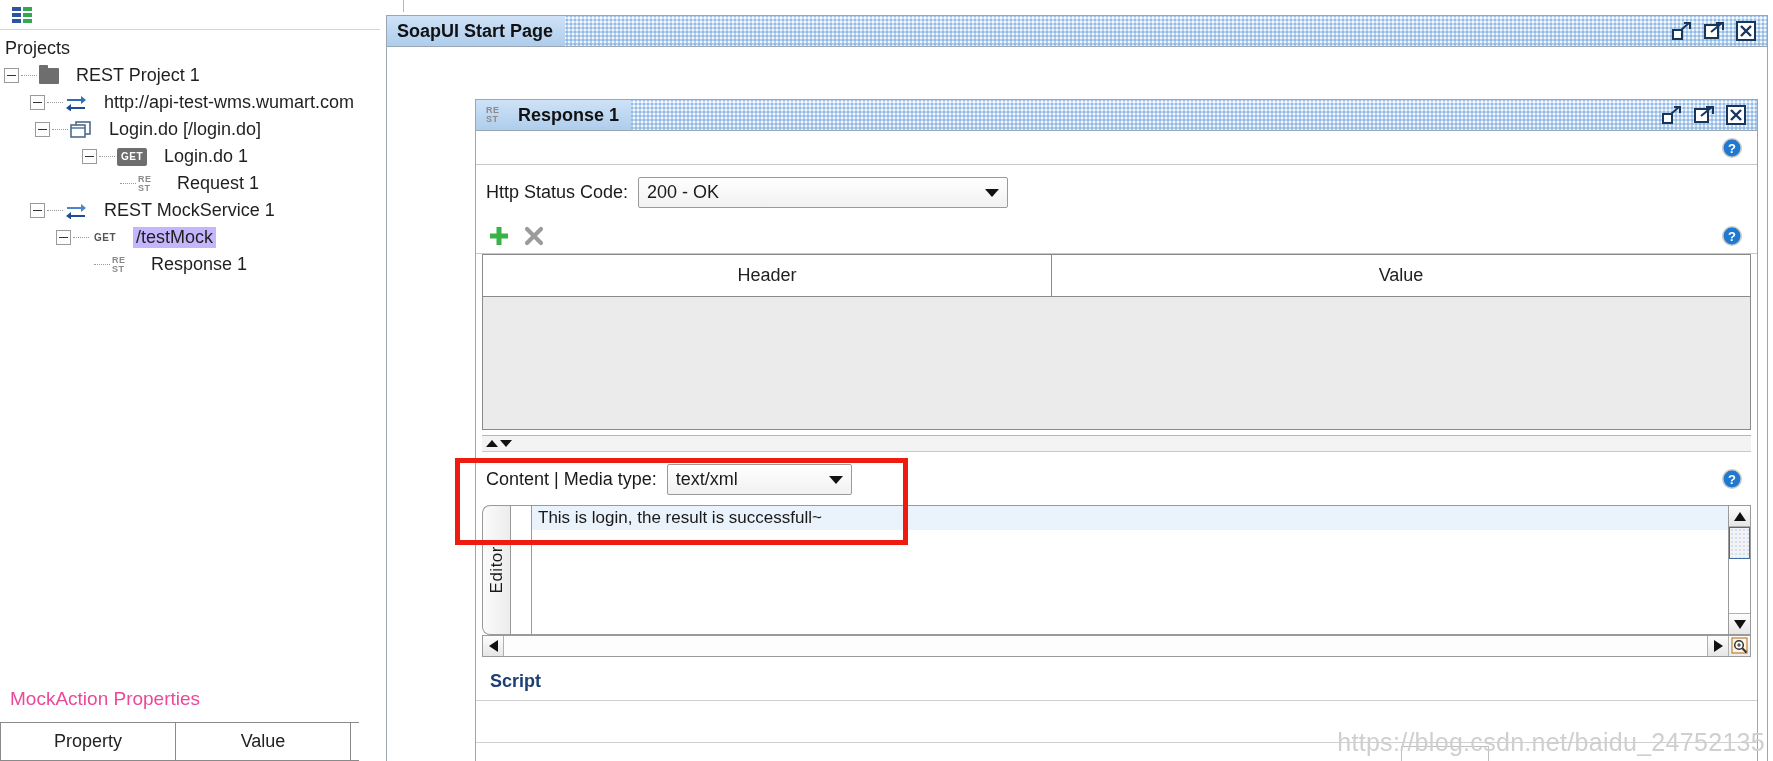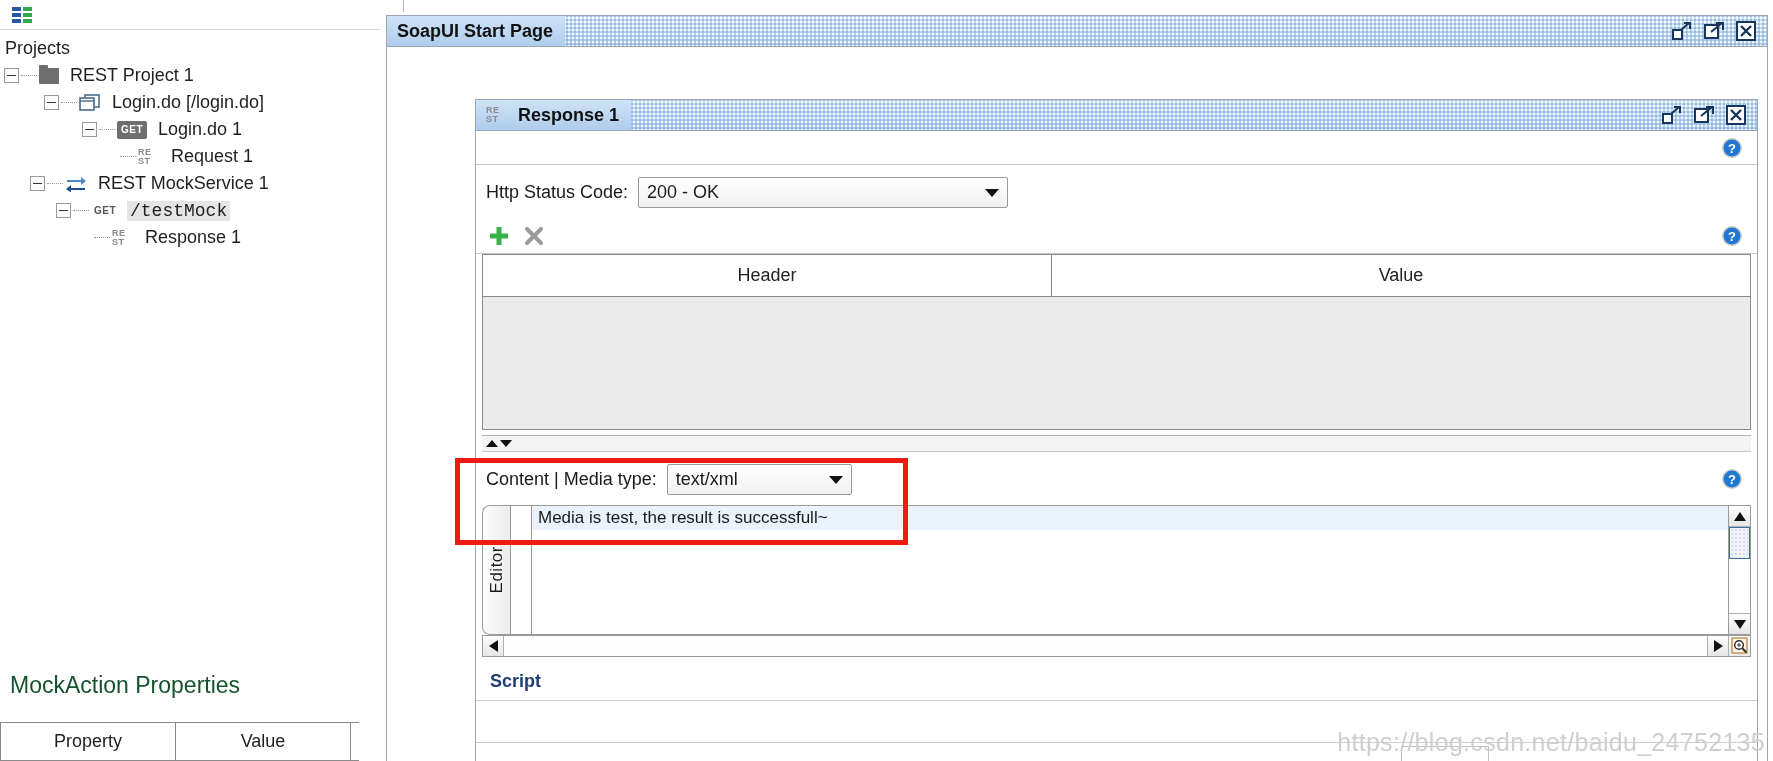--- a/index.html
+++ b/index.html
@@ -48,46 +48,46 @@
     background: #fdfdfd;
     position: relative;
     margin-right: 2px;
   }
   .tree-row .handle::before {
     content: ""; position: absolute; left: 2px; top: 6px;
     width: 9px; height: 1px; background: #333;
   }
   .dots { width: 16px; height: 1px; border-top: 1px dotted #9a9a9a; margin-right: 2px; }
   .tree-label { padding: 0 3px; }
-  .tree-label.selected { background: #e5e5e5; font-family: Liberation Mono, monospace; }
-
-  
-  .ic { flex: 0 0 auto; display: inline-block; margin-right: 8px; position: relative; }
+  .tree-label.selected { background: #c4b5fd; }
+
+  
+  .ic { flex: 0 0 auto; display: inline-block; margin-right: 14px; position: relative; }
   .ic-folder { width: 20px; height: 16px; background: #6e6e6e; border-radius: 1px; }
   .ic-folder::before {
     content:""; position:absolute; left:0; top:-3px; width:9px; height:4px;
     background:#6e6e6e; border-radius:1px 1px 0 0;
   }
   .ic-arrows { width: 22px; height: 17px; }
   .ic-get {
     width: 30px; height: 18px; background:#6e6e6e; color:#fff;
     font-size: 10px; font-weight: bold; letter-spacing: .5px;
     display: flex; align-items: center; justify-content: center;
     border-radius: 2px; font-family: "Liberation Sans", sans-serif;
   }
   .ic-get.plain { background: transparent; color:#555; }
   .ic-rest {
     width: 22px; height: 20px; color:#8a8a8a; font-size: 9px; font-weight: bold;
     line-height: 9px; display:flex; flex-direction: column; justify-content:center;
     letter-spacing: .5px;
   }
 
   #nav-props-title {
-    position: absolute; left: 10px; top: 672px;
-    color: #14532d; font-size: 23px;
+    position: absolute; left: 10px; top: 688px;
+    color: #ec4899; font-size: 19px;
   }
   #nav-props-table {
     position: absolute; left: 0; top: 722px; width: 359px; height: 39px;
     border: 1px solid #8a8a8a; border-right: none; background: #fff;
     display: flex;
   }
   #nav-props-table .th {
     display: flex; align-items: center; justify-content: center;
     font-size: 18px; color: #222;
   }
@@ -354,22 +354,33 @@
           <span class="tree-label">Projects</span>
         </div>
 
         <div class="tree-row" style="padding-left:4px;">
           <span class="handle"></span>
           <span class="dots"></span>
           <span class="ic ic-folder"></span>
           <span class="tree-label">REST Project 1</span>
         </div>
 
-
-        <div class="tree-row" style="padding-left:44px;">
+        <div class="tree-row" style="padding-left:30px;">
+          <span class="handle"></span>
+          <span class="dots"></span>
+          <span class="ic ic-arrows">
+            <svg width="22" height="17" viewBox="0 0 22 17">
+              <path d="M2 5 H16 L16 2 L21 6 L16 10 L16 7 H2 Z" fill="#2f6fb5"></path>
+              <path d="M20 13 H6 L6 10 L1 14 L6 17.5 L6 15 H20 Z" fill="#1f4d8f"></path>
+            </svg>
+          </span>
+          <span class="tree-label">http://api-test-wms.wumart.com</span>
+        </div>
+
+        <div class="tree-row" style="padding-left:35px;">
           <span class="handle"></span>
           <span class="dots"></span>
           <span class="ic" style="width:22px;height:18px;">
             <svg width="22" height="18" viewBox="0 0 22 18">
               <rect x="6" y="1" width="14" height="12" fill="#ffffff" stroke="#4a6d8c" stroke-width="1.6"></rect>
               <rect x="1" y="4" width="14" height="12" fill="#ffffff" stroke="#4a6d8c" stroke-width="1.6"></rect>
               <line x1="1" y1="7" x2="15" y2="7" stroke="#4a6d8c" stroke-width="1.4"></line>
             </svg>
           </span>
           <span class="tree-label">Login.do [/login.do]</span>
@@ -561,21 +572,21 @@
               </span>
             </div>
 
             <div id="editor-block">
               <div id="editor-tab">
                 <span>Editor</span>
               </div>
               <div id="gutter"></div>
               <div id="editor-area">
                 <div id="editor-line">
-                  <span>Media is test, the result is successfull~</span>
+                  <span>This is login, the result is successfull~</span>
                 </div>
               </div>
               <div id="ed-vscroll">
                 <div class="sb-btn">
                   <svg width="12" height="9" viewBox="0 0 12 9">
                       <path d="M6 0 L12 9 L0 9 Z" fill="#111"></path>
                     </svg>
                 </div>
                 <div class="sb-thumb"></div>
                 <div class="sb-track"></div>

